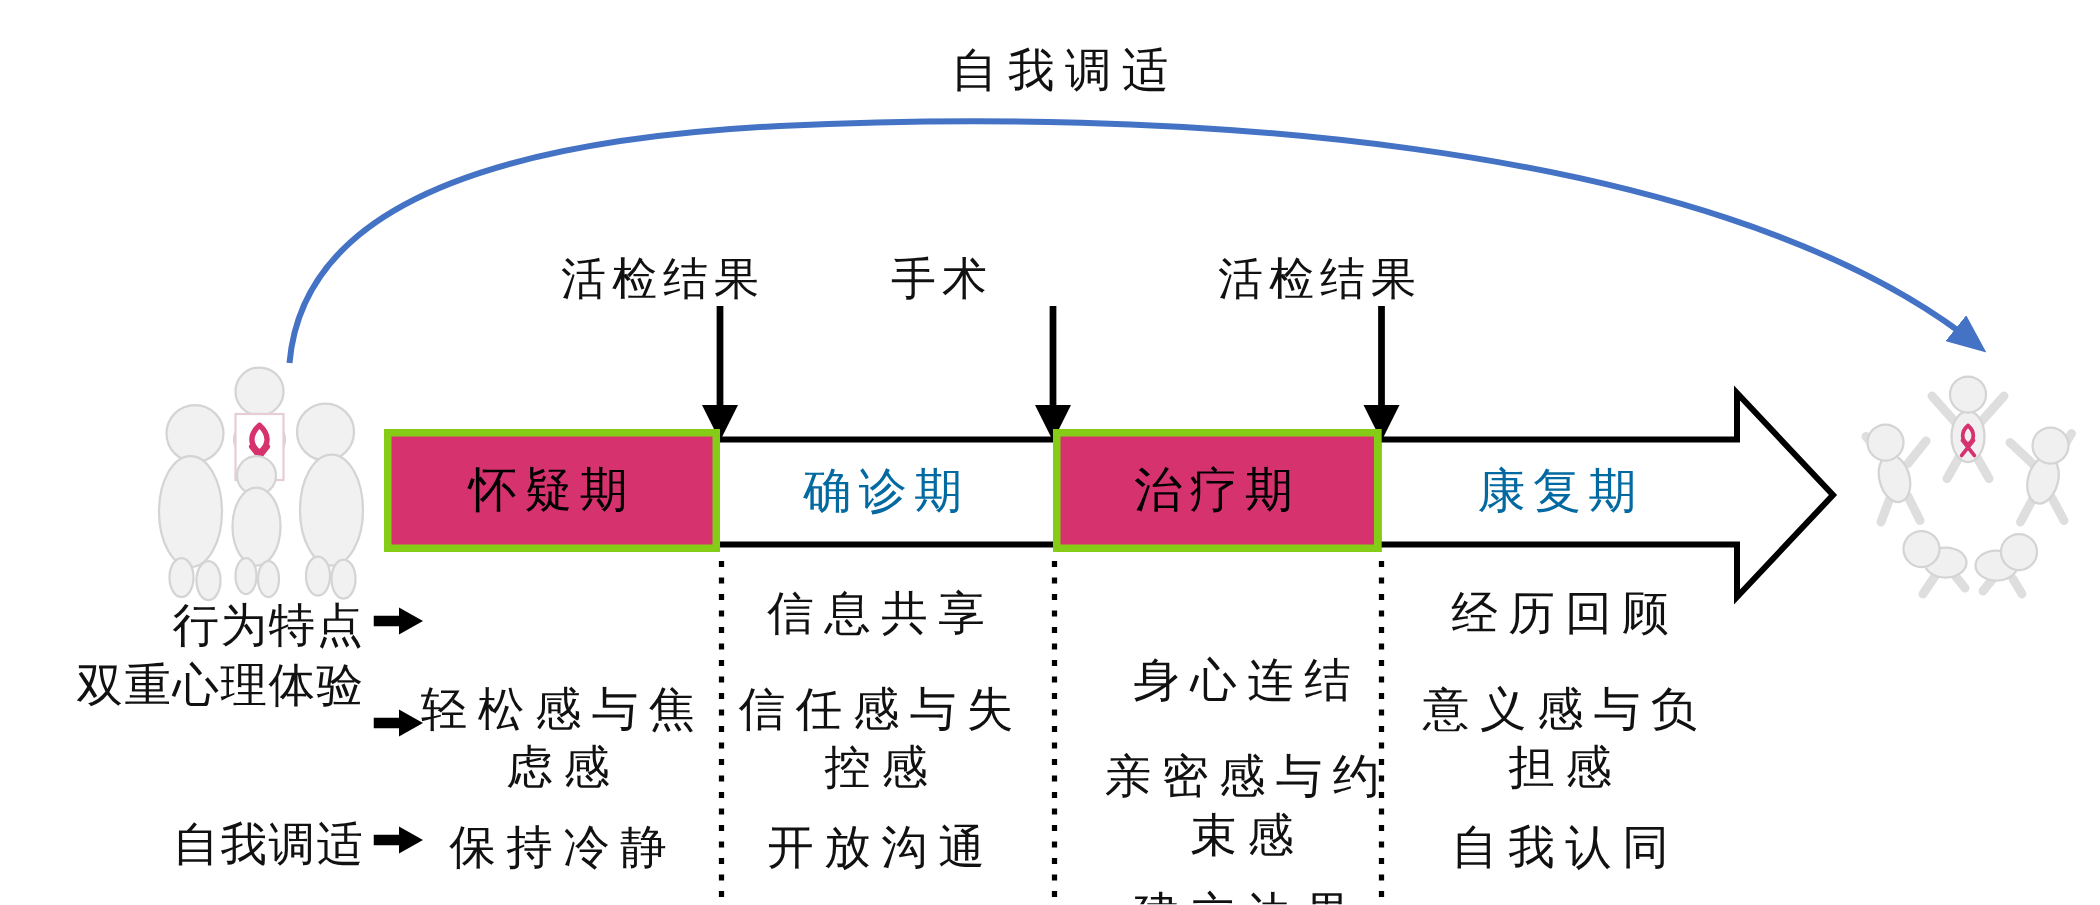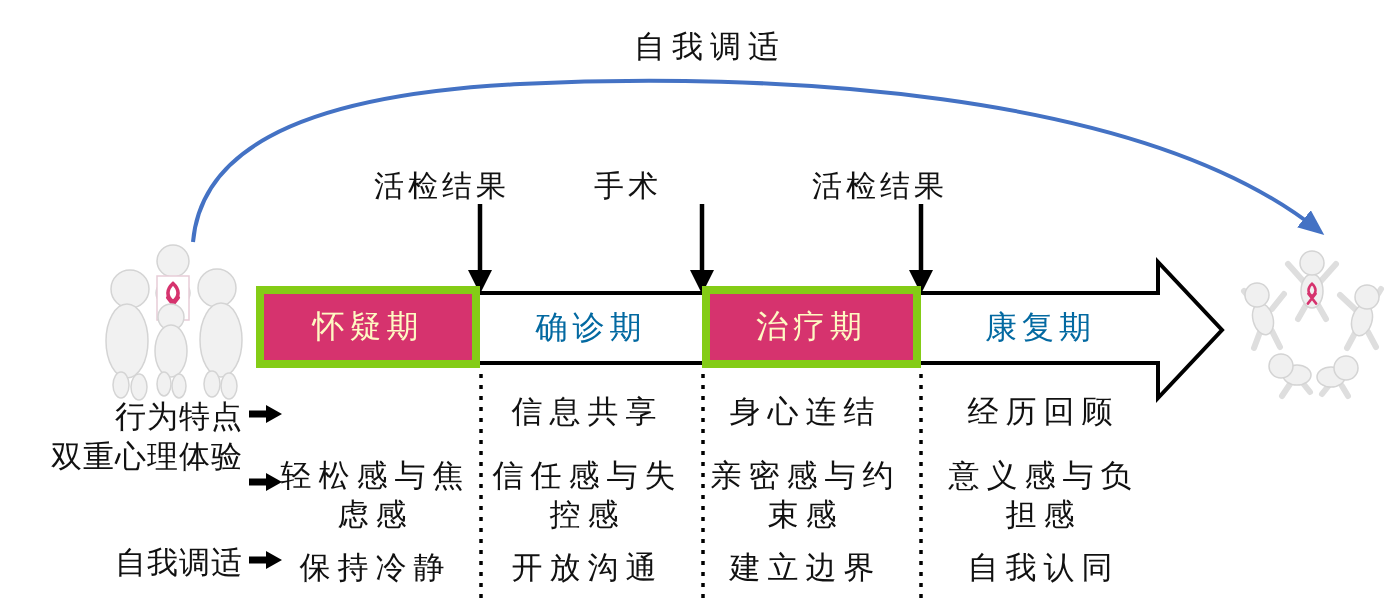--- a/index.html
+++ b/index.html
@@ -1,50 +1,50 @@
 <!DOCTYPE html>
 <html><head>
 <meta charset="utf-8">
 <style>
   html,body{margin:0;padding:0;background:#fff;}
   .canvas{
     position:relative;width:1400px;height:603px;background:#ffffff;overflow:hidden;
-    font-family:Liberation Serif, serif;color:#111;
+    font-family:Liberation Mono, monospace;color:#111;
   }
   .abs{position:absolute;}
   .layer{position:absolute;left:0;top:0;}
   .title{
     left:555px;top:26px;width:310px;text-align:center;
     font-size:31px;letter-spacing:7px;white-space:nowrap;
   }
   .milestone-label{
     top:150px;width:220px;text-align:left;font-size:30px;letter-spacing:4px;white-space:nowrap;margin-top:16px;
   }
   .m1{left:374px;} .m2{left:594px;} .m3{left:812px;}
   .phase{
     display:flex;align-items:center;justify-content:center;
     font-size:32px;letter-spacing:5px;box-sizing:border-box;white-space:nowrap;
   }
-  .phase-hot{background:#D6336E;border:8px solid #84cc16;color:#fef9c3;}
+  .phase-hot{background:#D6336E;border:5px solid #84cc16;color:#000000;}
   .phase-plain{color:#0369a1;}
   .p1{left:256px;top:286px;width:224px;height:82px;}
   .p2{left:480px;top:295px;width:222px;height:66px;}
   .p3{left:702px;top:286px;width:219px;height:82px;}
   .p4{left:921px;top:295px;width:239px;height:66px;}
   .row-label{
     left:13px;width:230px;text-align:right;font-size:31px;white-space:nowrap;letter-spacing:1px;
   }
   .rl1{top:396px;} .rl2{top:436px;} .rl3{top:542px;}
   .row-arrow{left:249px;width:34px;height:20px;}
   .ra1{top:404px;} .ra2{top:472px;} .ra3{top:550px;}
   .cell{
     width:195px;text-align:center;font-size:31px;letter-spacing:7px;
     line-height:39px;word-break:break-all;
   }
-  .c1{left:278px;} .c2{left:490px;} .c3{left:708px;} .c4{left:946px;}
+  .c1{left:278px;} .c2{left:490px;} .c3{left:734px;margin-top:45px;} .c4{left:946px;}
   .r1{top:392px;} .r2{top:456px;} .r3{top:548px;}
 </style>
 </head>
 <body>
 
 <div class="canvas">
 
   <svg class="layer" width="1400" height="603" viewBox="0 0 1400 603">
     <defs>
       <g id="ribbon" fill="none" stroke="#D6336E" stroke-width="2.4" stroke-linecap="round">

